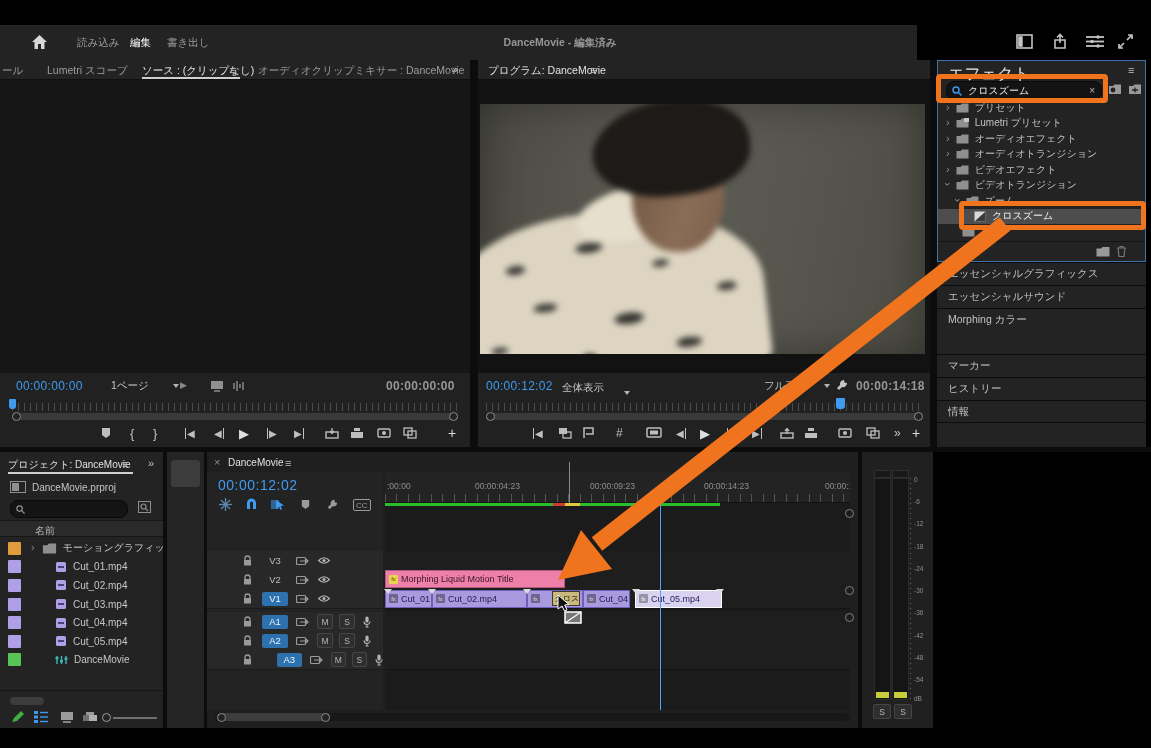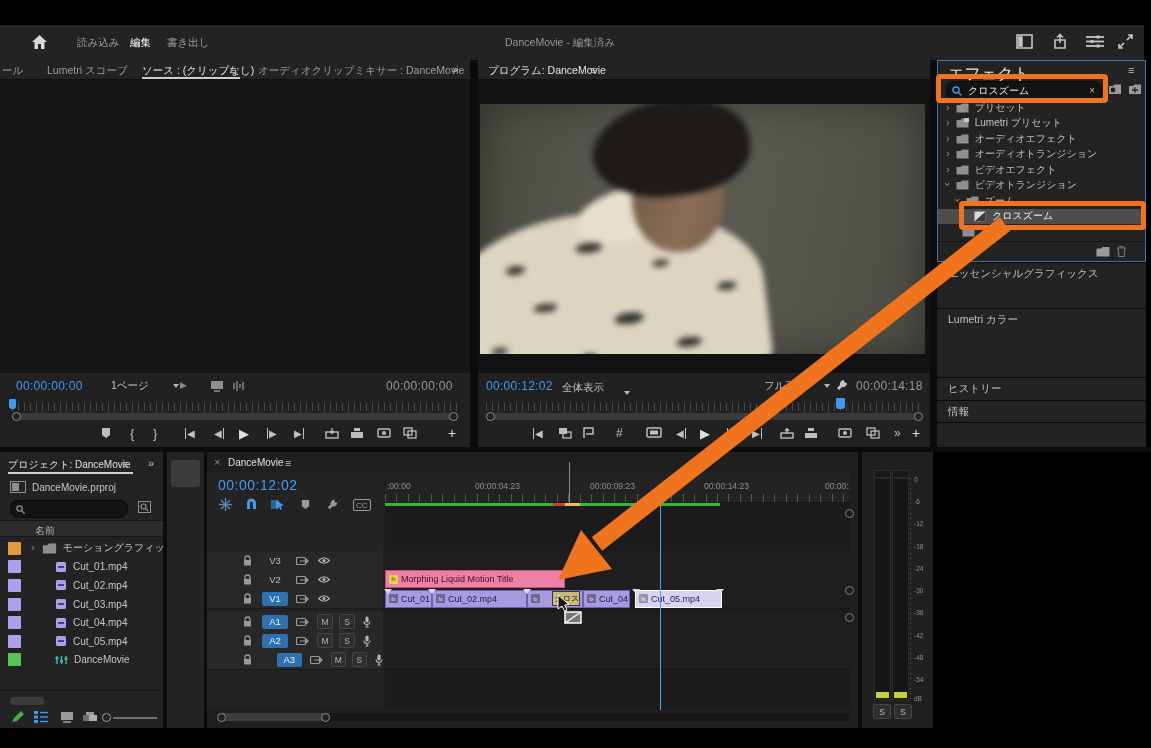--- a/index.html
+++ b/index.html
@@ -2,21 +2,21 @@
 <html><head>
 <meta charset="utf-8">
 <style>
   html,body{margin:0;padding:0;background:#000;}
   #stage{position:relative;width:1151px;height:748px;background:#000;overflow:hidden;
          font-family:"Liberation Sans",sans-serif;color:#c8c8c8;font-size:11px;
          -webkit-font-smoothing:antialiased;}
   .abs{position:absolute;}
   .panel{background:#232323;}
   .blue{color:#3f9bf0;}
-  .dim{color:#969696;}
+  .dim{color:#969696;font-weight:bold;}
   .white{color:#e8e8e8;}
   .tc{font-size:12px;letter-spacing:.3px;}
   .ico{display:inline-flex;align-items:center;justify-content:center;color:#b4b4b4;line-height:1;}
   .ico svg{display:block;}
   .caret-d{width:0;height:0;border-left:3.5px solid transparent;border-right:3.5px solid transparent;border-top:4px solid #b4b4b4;display:inline-block;}
   .dd{display:flex;align-items:center;justify-content:space-between;padding:0 6px;background:#2a2a2a00;color:#c4c4c4;font-size:10.5px;}
   .tabtxt{font-size:10.5px;color:#9c9c9c;white-space:nowrap;}
   .tab-active{color:#e4e4e4;}
   .underline{position:absolute;height:2px;background:#d8d8d8;}
   .glyph{font-size:11px;color:#c0c0c0;}
@@ -38,21 +38,21 @@
   .swatch{width:13px;height:13px;margin-left:8px;flex:0 0 auto;border-radius:1px;}
   .scale-lbl{position:absolute;left:911px;width:22px;font-size:6.5px;color:#8f8f8f;text-align:left;}
   .tool{position:absolute;left:170px;width:28px;height:20px;display:flex;align-items:center;justify-content:center;color:#bdbdbd;}
   .ruler-lbl{position:absolute;top:481px;font-size:8.5px;color:#8f8f8f;white-space:nowrap;}
 </style>
 </head>
 <body>
 
 <div id="stage">
 
-  <div class="abs panel" style="left:0;top:25px;width:1144px;height:35px;">
+  <div class="abs panel" style="left:0;top:25px;width:917px;height:35px;">
     <span class="ico" style="position:absolute;left:30px;top:8px;">
       <svg width="19" height="19" viewBox="0 0 19 19">
           <path d="M9.5 2 L17 9 H14.5 V16 H11 V11 H8 V16 H4.5 V9 H2 Z" fill="#d8d8d8"></path>
         </svg>
     </span>
     <span class="abs tabtxt" style="left:77px;top:11px;">読み込み</span>
     <span class="abs tabtxt tab-active" style="left:130px;top:11px;color:#fff;">編集</span>
     <div class="underline" style="left:129px;top:52px;width:30px;"></div>
     <span class="abs tabtxt" style="left:167px;top:11px;">書き出し</span>
     <span class="abs dim" style="left:460px;top:11px;width:200px;text-align:center;font-size:10.5px;">DanceMovie - 編集済み</span>
@@ -388,22 +388,28 @@
     </span>
   <span class="ico" style="position:absolute;left:1116px;top:245px;">
       <svg width="11" height="12" viewBox="0 0 11 12">
         <path d="M1 3 H10 M4 3 V1.5 H7 V3 M2 3 L3 11.5 H8 L9 3" fill="none" stroke="#777" stroke-width="1.2"></path>
       </svg>
     </span>
 
   <div class="cpanel" style="top:262px;">
       <span>エッセンシャルグラフィックス</span>
     </div>
+  <div class="cpanel" style="top:285px;">
+      <span>エッセンシャルサウンド</span>
+    </div>
   <div class="cpanel" style="top:308px;">
-      <span>Lumetri カラー</span>
+      <span>Morphing カラー</span>
+    </div>
+  <div class="cpanel" style="top:354px;">
+      <span>マーカー</span>
     </div>
   <div class="cpanel" style="top:377px;">
       <span>ヒストリー</span>
     </div>
   <div class="cpanel" style="top:400px;border-bottom:1px solid #0c0c0c;">
       <span>情報</span>
     </div>
 
   <div class="abs panel" style="left:0;top:452px;width:163px;height:276px;">
     <span class="abs tab-active" style="left:8px;top:6px;font-size:10px;color:#e0e0e0;white-space:nowrap;">プロジェクト: DanceMovie</span>

